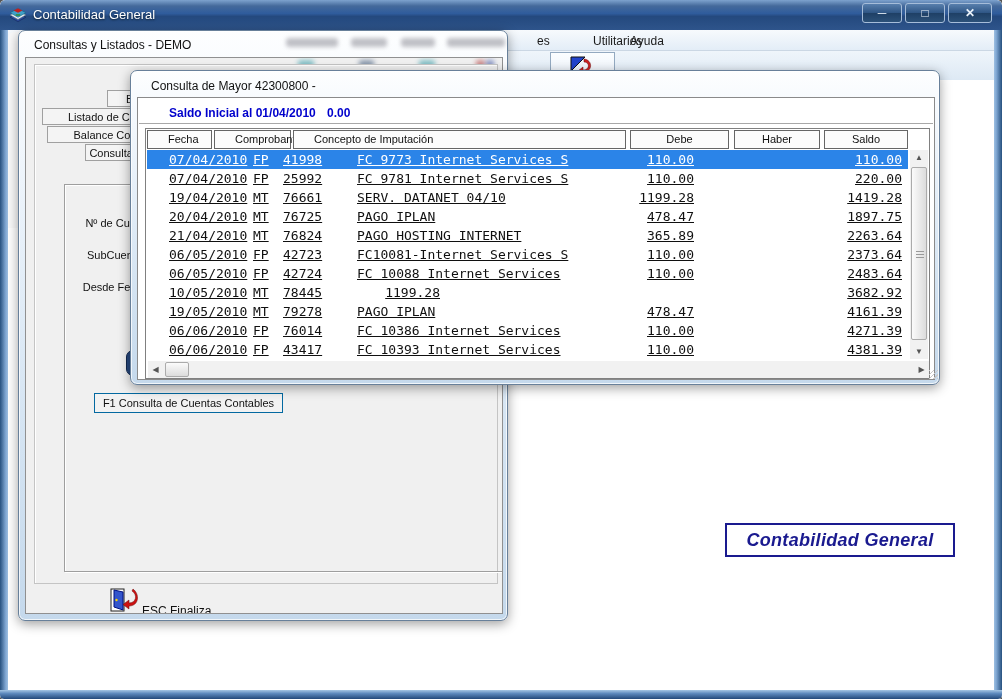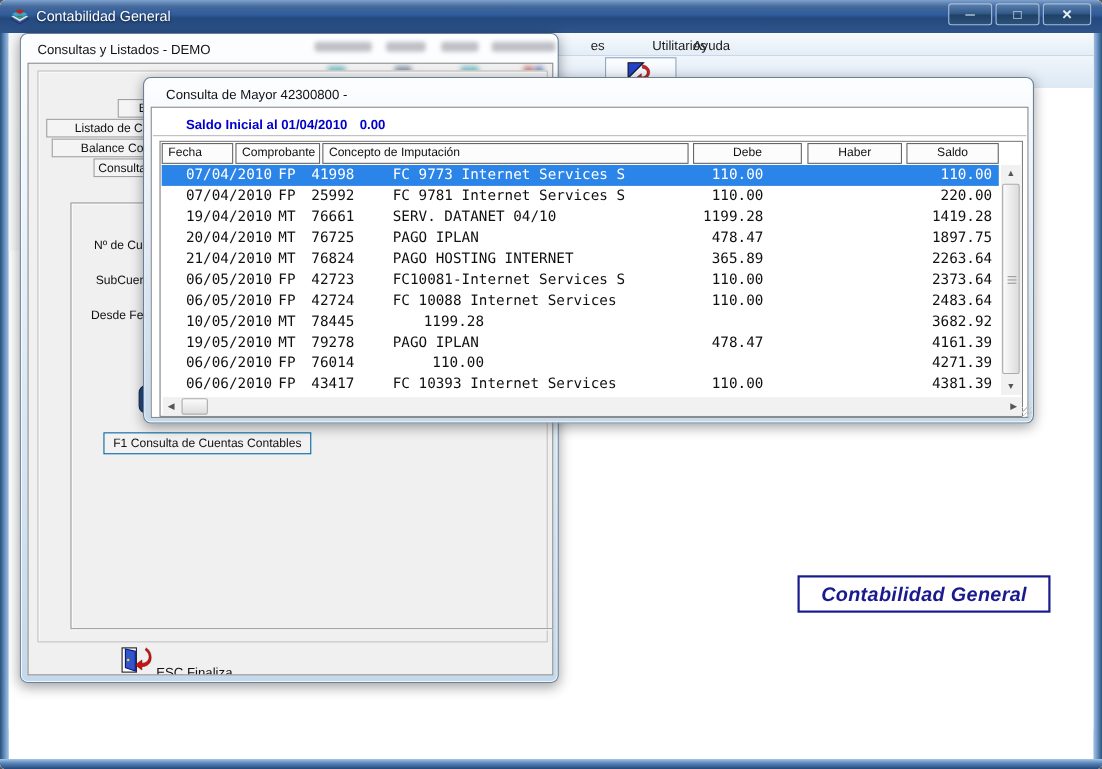--- a/index.html
+++ b/index.html
@@ -70,25 +70,25 @@
   .mayor-client{position:absolute;left:6px;top:26px;width:798px;height:283px;background:#fff;
     border:1px solid #8A8A8A;}
   .saldo-label{position:absolute;left:31px;top:8px;font-size:12px;font-weight:bold;color:#0000CC;}
   .saldo-value{position:absolute;left:189px;top:8px;font-size:12px;font-weight:bold;color:#0000CC;}
   .sep-a{position:absolute;left:1px;top:25px;width:794px;height:1px;background:#A8A8A8;}
   .sep-b{position:absolute;left:1px;top:26px;width:794px;height:1px;background:#FFF;}
   .table-wrap{position:absolute;left:7px;top:30px;width:785px;height:251px;border:1px solid #808080;
     background:#fff;}
   .hcell{position:absolute;top:1px;height:19px;background:#FCFCFC;border:1px solid #666;
     font-size:11px;color:#111;line-height:17px;}
-  .hcell.l{padding-left:5px;text-align:left;}
+  .hcell.l{padding-left:20px;text-align:left;}
   .hcell.c{text-align:center;}
   .grid-rows{position:absolute;left:1px;top:21px;width:761px;height:209px;
     font-family:"DejaVu Sans Mono",monospace;font-size:13px;color:#101010;}
-  .grid-row{display:flex;height:19px;line-height:19px;}
+  .grid-row{display:flex;height:19px;line-height:19px;text-decoration:underline;}
   .grid-row.selected{background:#2B84E8;color:#fff;}
   .c-fecha{margin-left:22px;width:84px;}
   .c-tipo{width:30px;}
   .c-nro{width:60px;}
   .c-conc{margin-left:14px;width:240px;}
   .c-debe{width:97px;text-align:right;}
   .c-haber{width:95px;text-align:right;}
   .c-saldo{flex:1;text-align:right;padding-right:6px;}
   .vscroll{position:absolute;left:764px;top:21px;width:18px;height:209px;background:#F1F1F1;}
   .vscroll .arrow{position:absolute;left:0;width:18px;height:15px;font-size:8px;color:#555;
@@ -303,20 +303,21 @@
               <span class="c-conc">PAGO IPLAN</span>
               <span class="c-debe">478.47</span>
               <span class="c-haber"></span>
               <span class="c-saldo">4161.39</span>
             </div>
 
             <div class="grid-row">
               <span class="c-fecha">06/06/2010</span>
               <span class="c-tipo">FP</span>
               <span class="c-nro">76014</span>
+              <span class="c-conc">FC 10386 Internet Services</span>
               <span class="c-debe">110.00</span>
               <span class="c-haber"></span>
               <span class="c-saldo">4271.39</span>
             </div>
 
             <div class="grid-row">
               <span class="c-fecha">06/06/2010</span>
               <span class="c-tipo">FP</span>
               <span class="c-nro">43417</span>
               <span class="c-conc">FC 10393 Internet Services</span>

